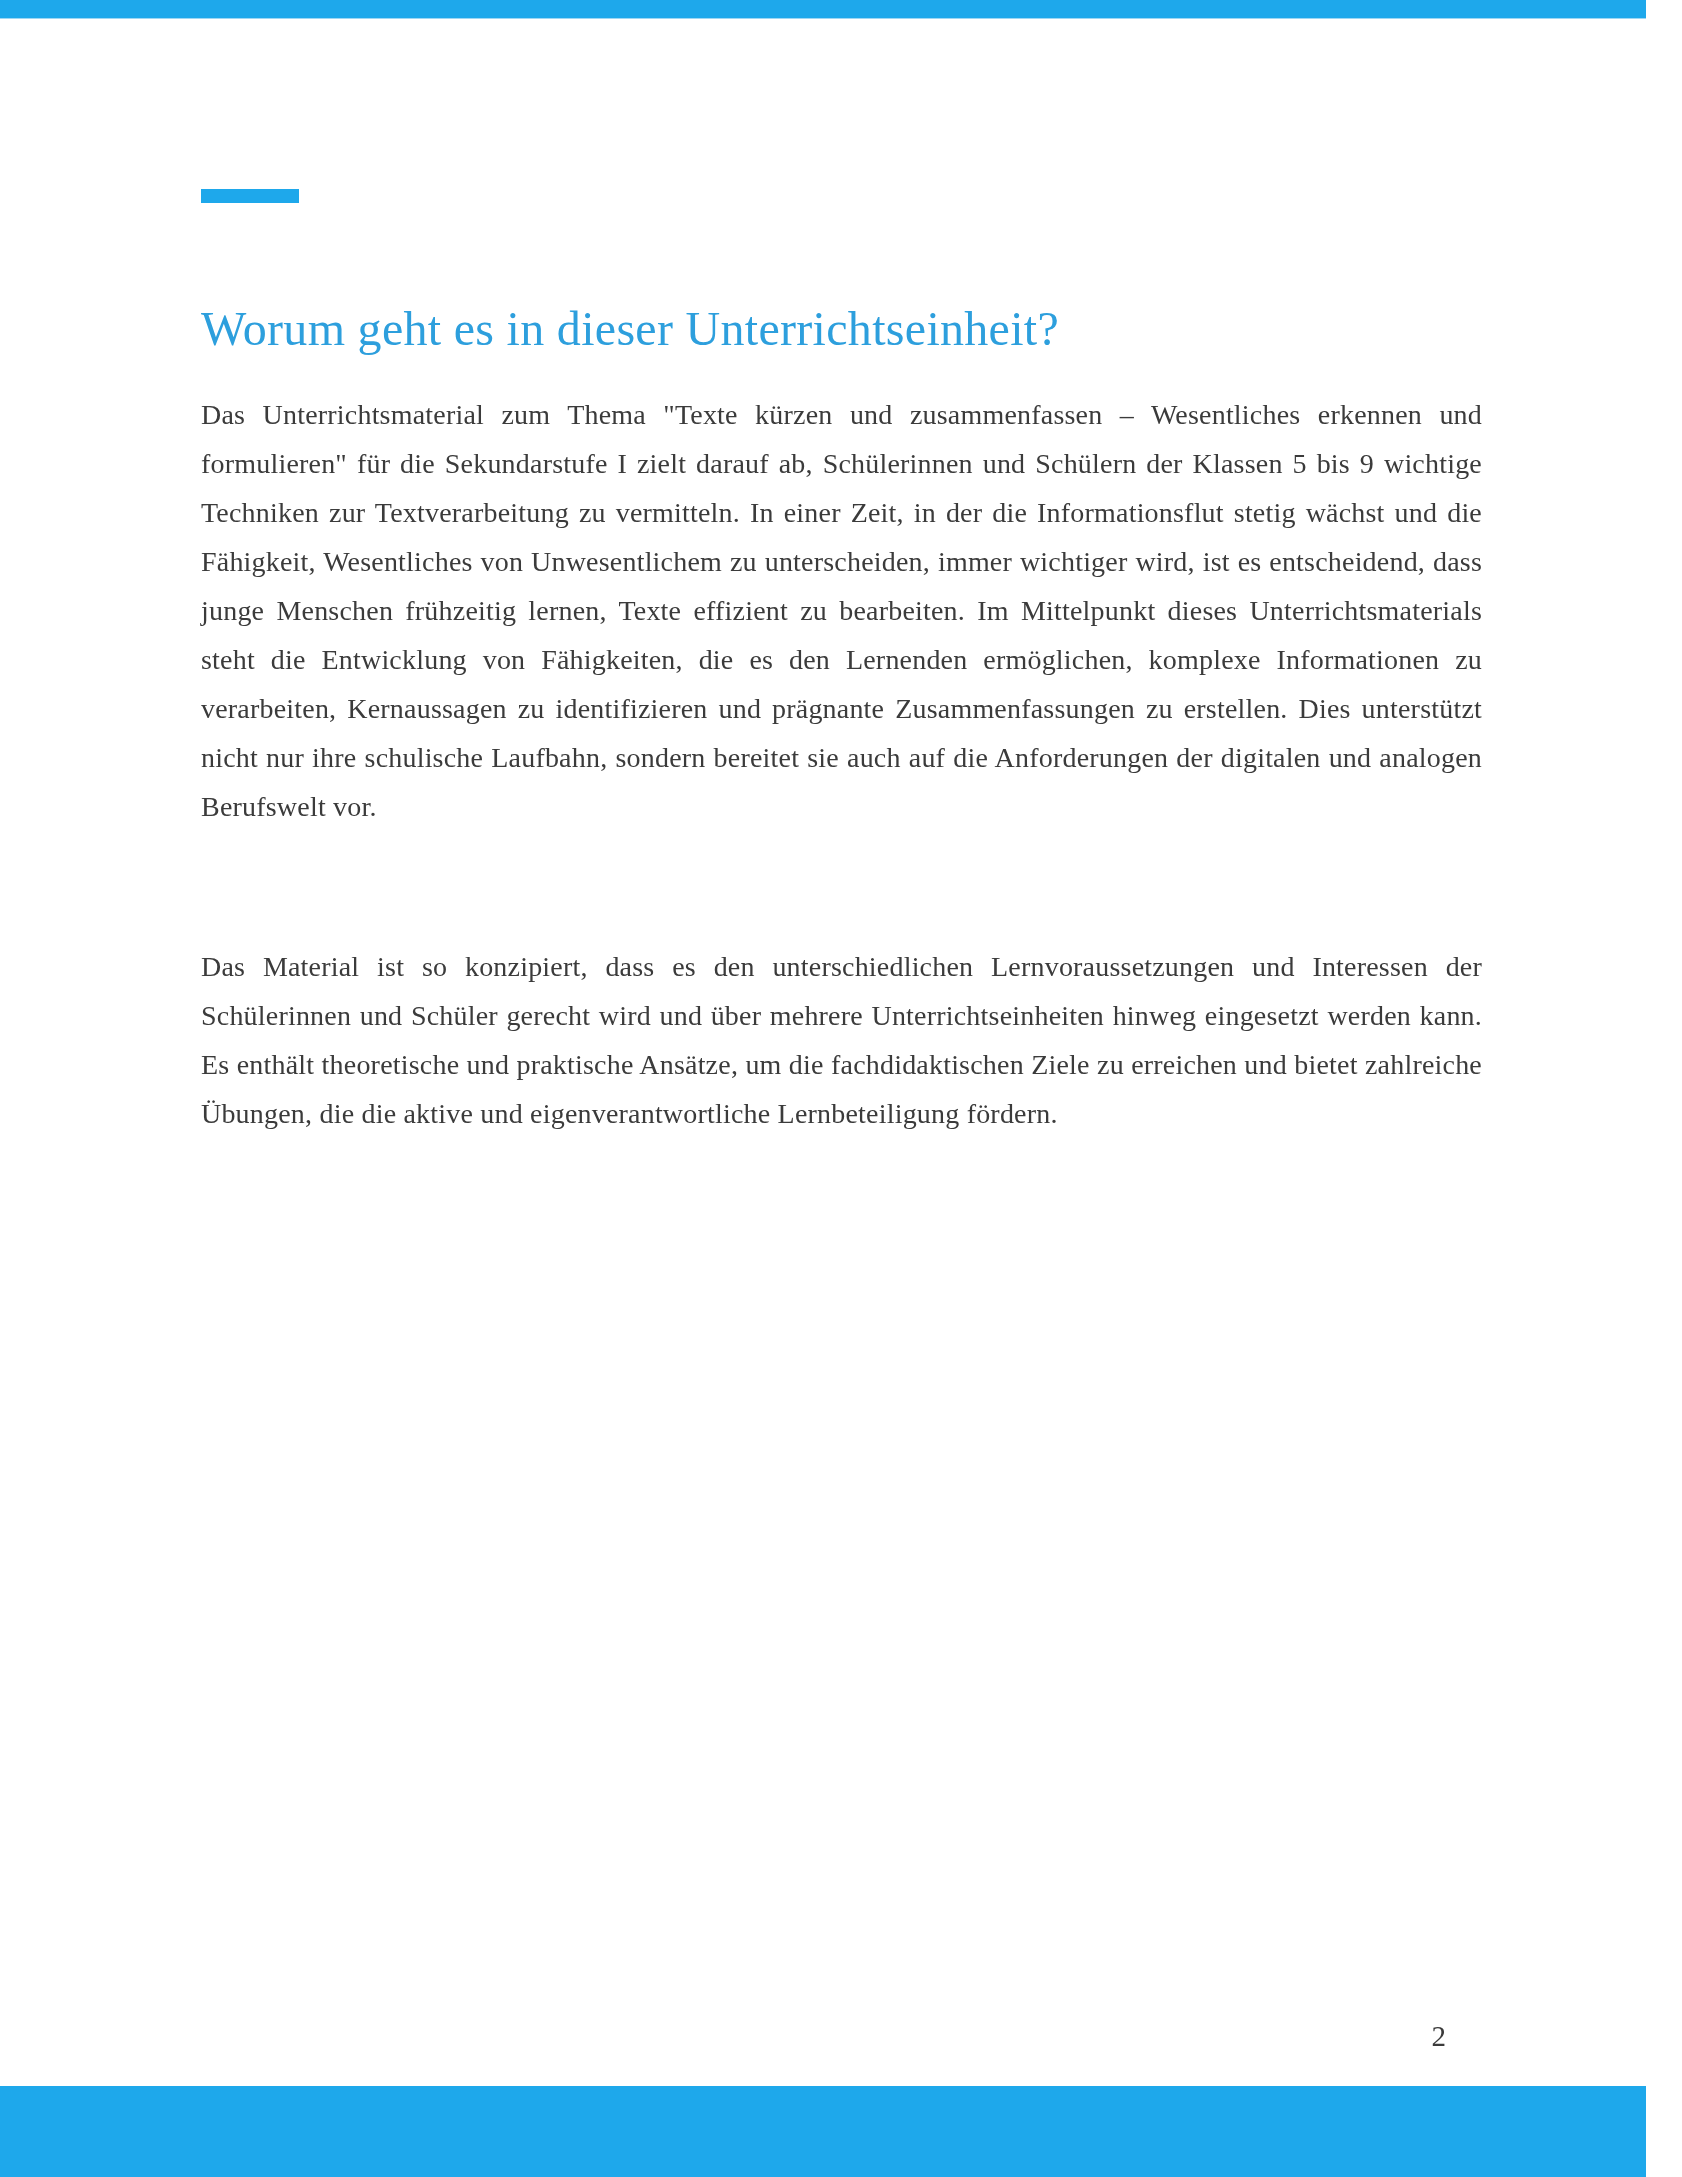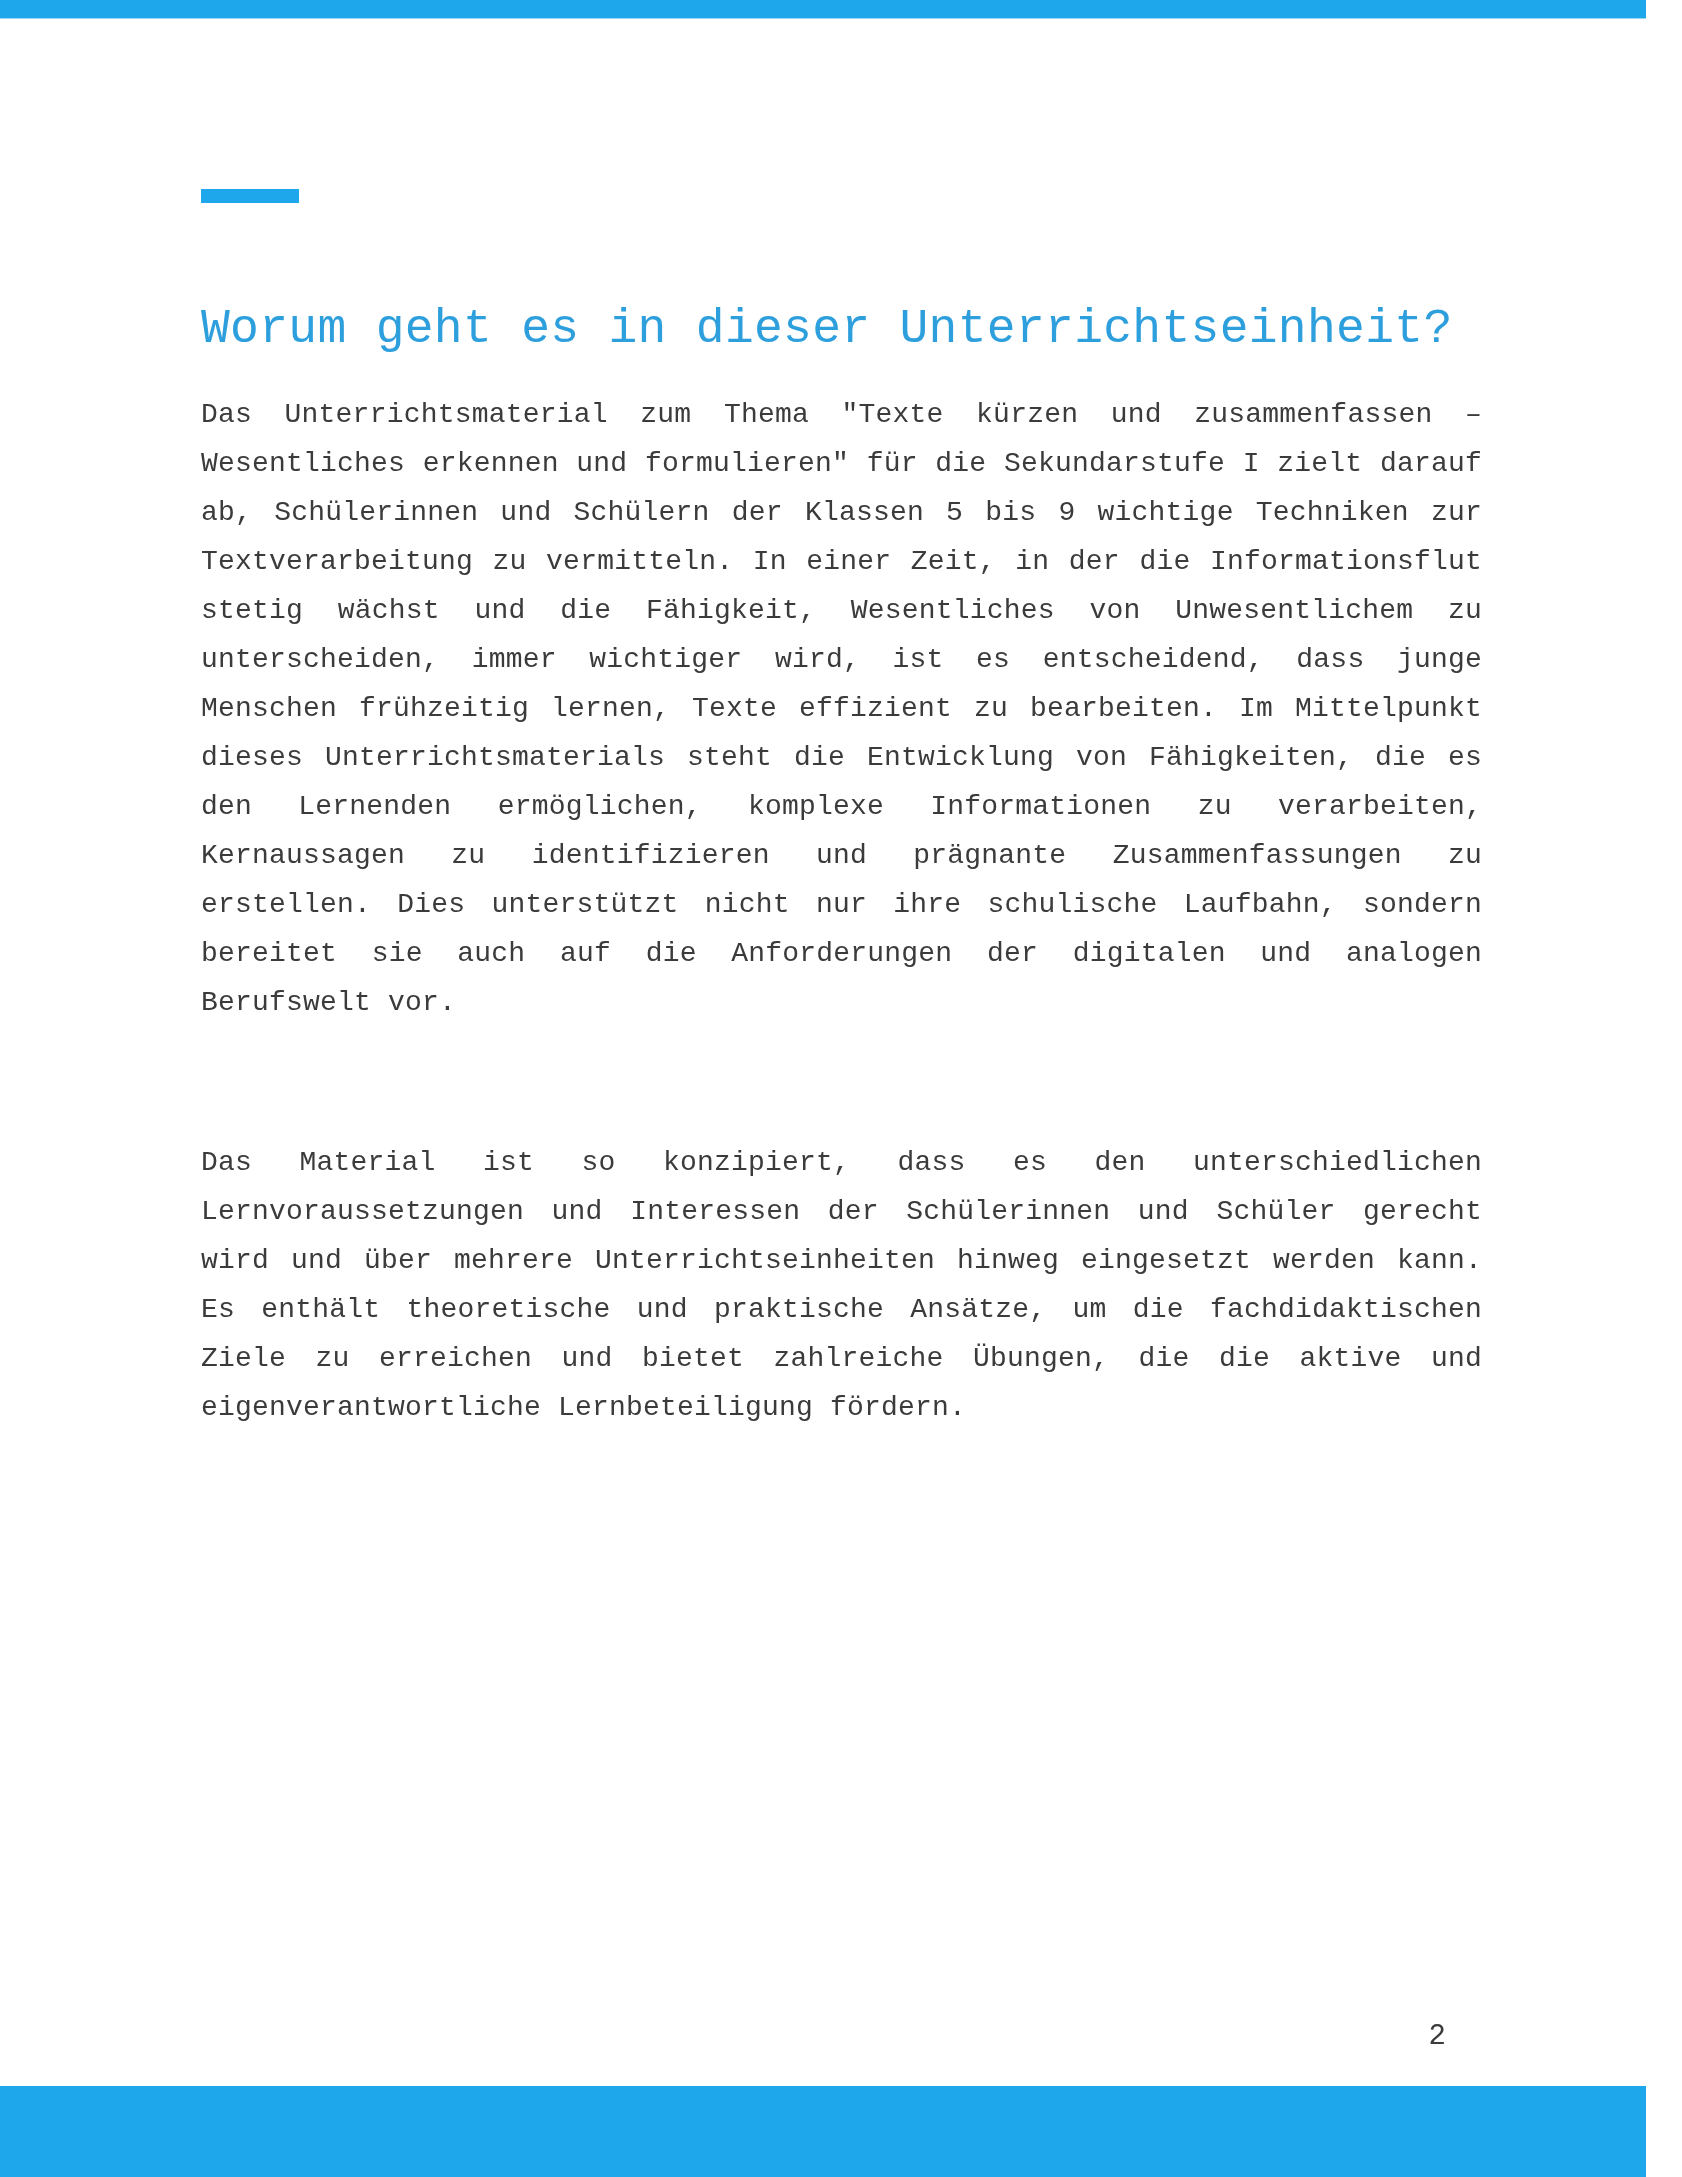--- a/index.html
+++ b/index.html
@@ -9,21 +9,21 @@
     --body-text:#3B3B3B;
   }
   *{margin:0;padding:0;box-sizing:border-box;}
   html,body{background:#ffffff;}
   .page{
     position:relative;
     width:1646px;
     height:2177px;
     background:#ffffff;
     overflow:hidden;
-    font-family:Liberation Mono, monospace;
+    font-family:Liberation Serif, serif;
   }
   .top-bar{
     position:absolute;
     top:0;left:0;
     width:100%;height:19px;
     background:var(--accent);
     border-bottom:1.7px solid #9ed7f4;
   }
   .accent-dash{
     position:absolute;

